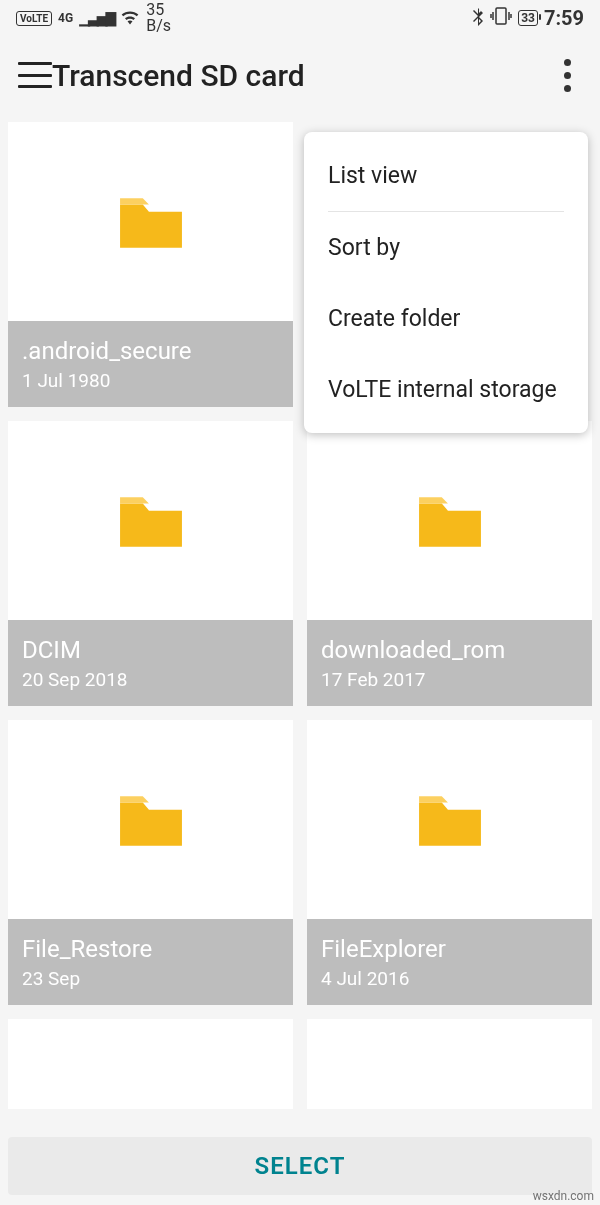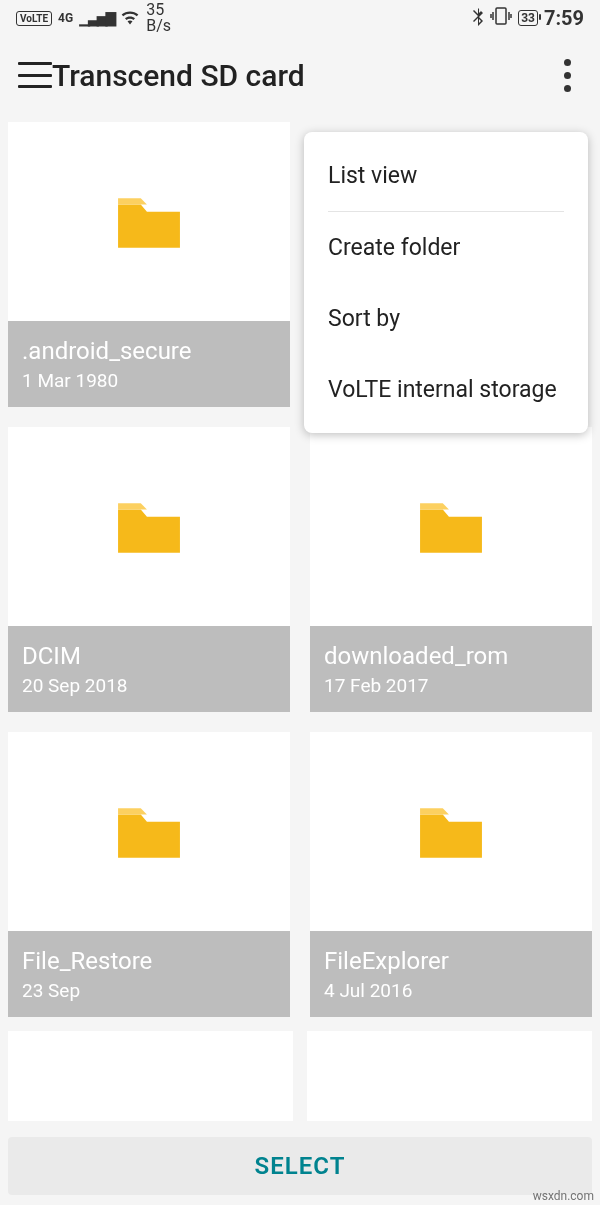--- a/index.html
+++ b/index.html
@@ -12,21 +12,21 @@
   .wifi { font-size: 18px; }
   .speed { font-size: 16px; line-height: 1; }
   .battery { font-size: 12px; border: 1.5px solid #333; border-radius: 3px; padding: 0 2px; position: relative; }
   .battery::after { content: ''; position: absolute; right: -4px; top: 3px; width: 2px; height: 6px; background: #333; border-radius: 1px; }
   .app-bar { height: 78px; display: flex; align-items: center; padding: 0 18px; }
   .hamburger { width: 34px; height: 26px; display: flex; flex-direction: column; justify-content: space-between; }
   .hamburger span { height: 3px; background: #222; border-radius: 1px; }
   .app-title { font-size: 30px; font-weight: 500; color: #222; flex: 1; }
   .more-btn { width: 30px; height: 40px; display: flex; flex-direction: column; align-items: center; justify-content: center; gap: 6px; }
   .more-btn span { width: 7px; height: 7px; background: #333; border-radius: 50%; }
-  .grid { display: grid; grid-template-columns: 1fr 1fr; gap: 20px; padding: 8px 8px 0 8px; }
+  .grid { display: grid; grid-template-columns: 1fr 1fr; gap: 14px; padding: 8px 8px 0 8px; }
   .folder-card { background: #fff; height: 285px; display: flex; flex-direction: column; position: relative; }
   .folder-icon-area { flex: 1; display: flex; align-items: center; justify-content: center; }
   .folder-svg { width: 66px; height: 56px; }
   .folder-info { background: #bdbdbd; padding: 10px 14px; height: 86px; display: flex; flex-direction: column; justify-content: center; }
   .folder-name { color: #fff; font-size: 24px; font-weight: 400; white-space: nowrap; overflow: hidden; text-overflow: ellipsis; }
   .folder-date { color: #fff; font-size: 19px; margin-top: 4px; }
   .partial-row { display: grid; grid-template-columns: 1fr 1fr; gap: 14px; padding: 14px 8px 0 8px; }
   .partial-card { background: #fff; height: 90px; }
   .select-bar { position: absolute; bottom: 10px; left: 8px; right: 8px; height: 58px; background: #eaeaea; border-radius: 4px; display: flex; align-items: center; justify-content: center; color: #00838f; font-size: 24px; font-weight: 600; letter-spacing: 1px; }
   .dropdown-menu { position: absolute; top: 132px; right: 12px; width: 284px; background: #fff; box-shadow: 0 2px 10px rgba(0,0,0,0.25); border-radius: 8px; padding: 8px 0; z-index: 10; }
@@ -90,21 +90,21 @@
 
   <div class="folder-card">
     <div class="folder-icon-area">
       <svg class="folder-svg" viewBox="0 0 64 54">
           <path d="M2 10h22l6 7h32v35H2z" fill="#f6b91a"></path>
           <path d="M2 4h22l6 6H2z" fill="#fcd060"></path>
         </svg>
     </div>
     <div class="folder-info">
       <div class="folder-name">.android_secure</div>
-      <div class="folder-date">1 Mar 1980</div>
+      <div class="folder-date">1 Jul 1980</div>
     </div>
   </div>
   <div class="folder-card" style="visibility:hidden;">
     
   </div>
 
   <div class="folder-card">
     <div class="folder-icon-area">
       <svg class="folder-svg" viewBox="0 0 64 54">
           <path d="M2 10h22l6 7h32v35H2z" fill="#f6b91a"></path>
@@ -156,22 +156,22 @@
 </div>
 
 <div class="partial-row">
   <div class="partial-card"></div>
   <div class="partial-card"></div>
 </div>
 
 <div class="dropdown-menu">
   <div class="menu-item">List view</div>
   <div class="menu-divider"></div>
+  <div class="menu-item">Sort by</div>
   <div class="menu-item">Create folder</div>
-  <div class="menu-item">Sort by</div>
   <div class="menu-item">VoLTE internal storage</div>
 </div>
 
 <div class="highlight-box" style="top:296px; left:310px; width:256px; height:78px;"></div>
 
 <div class="select-bar">
   <span>SELECT</span>
 </div>
 
 <div class="watermark">wsxdn.com</div>

